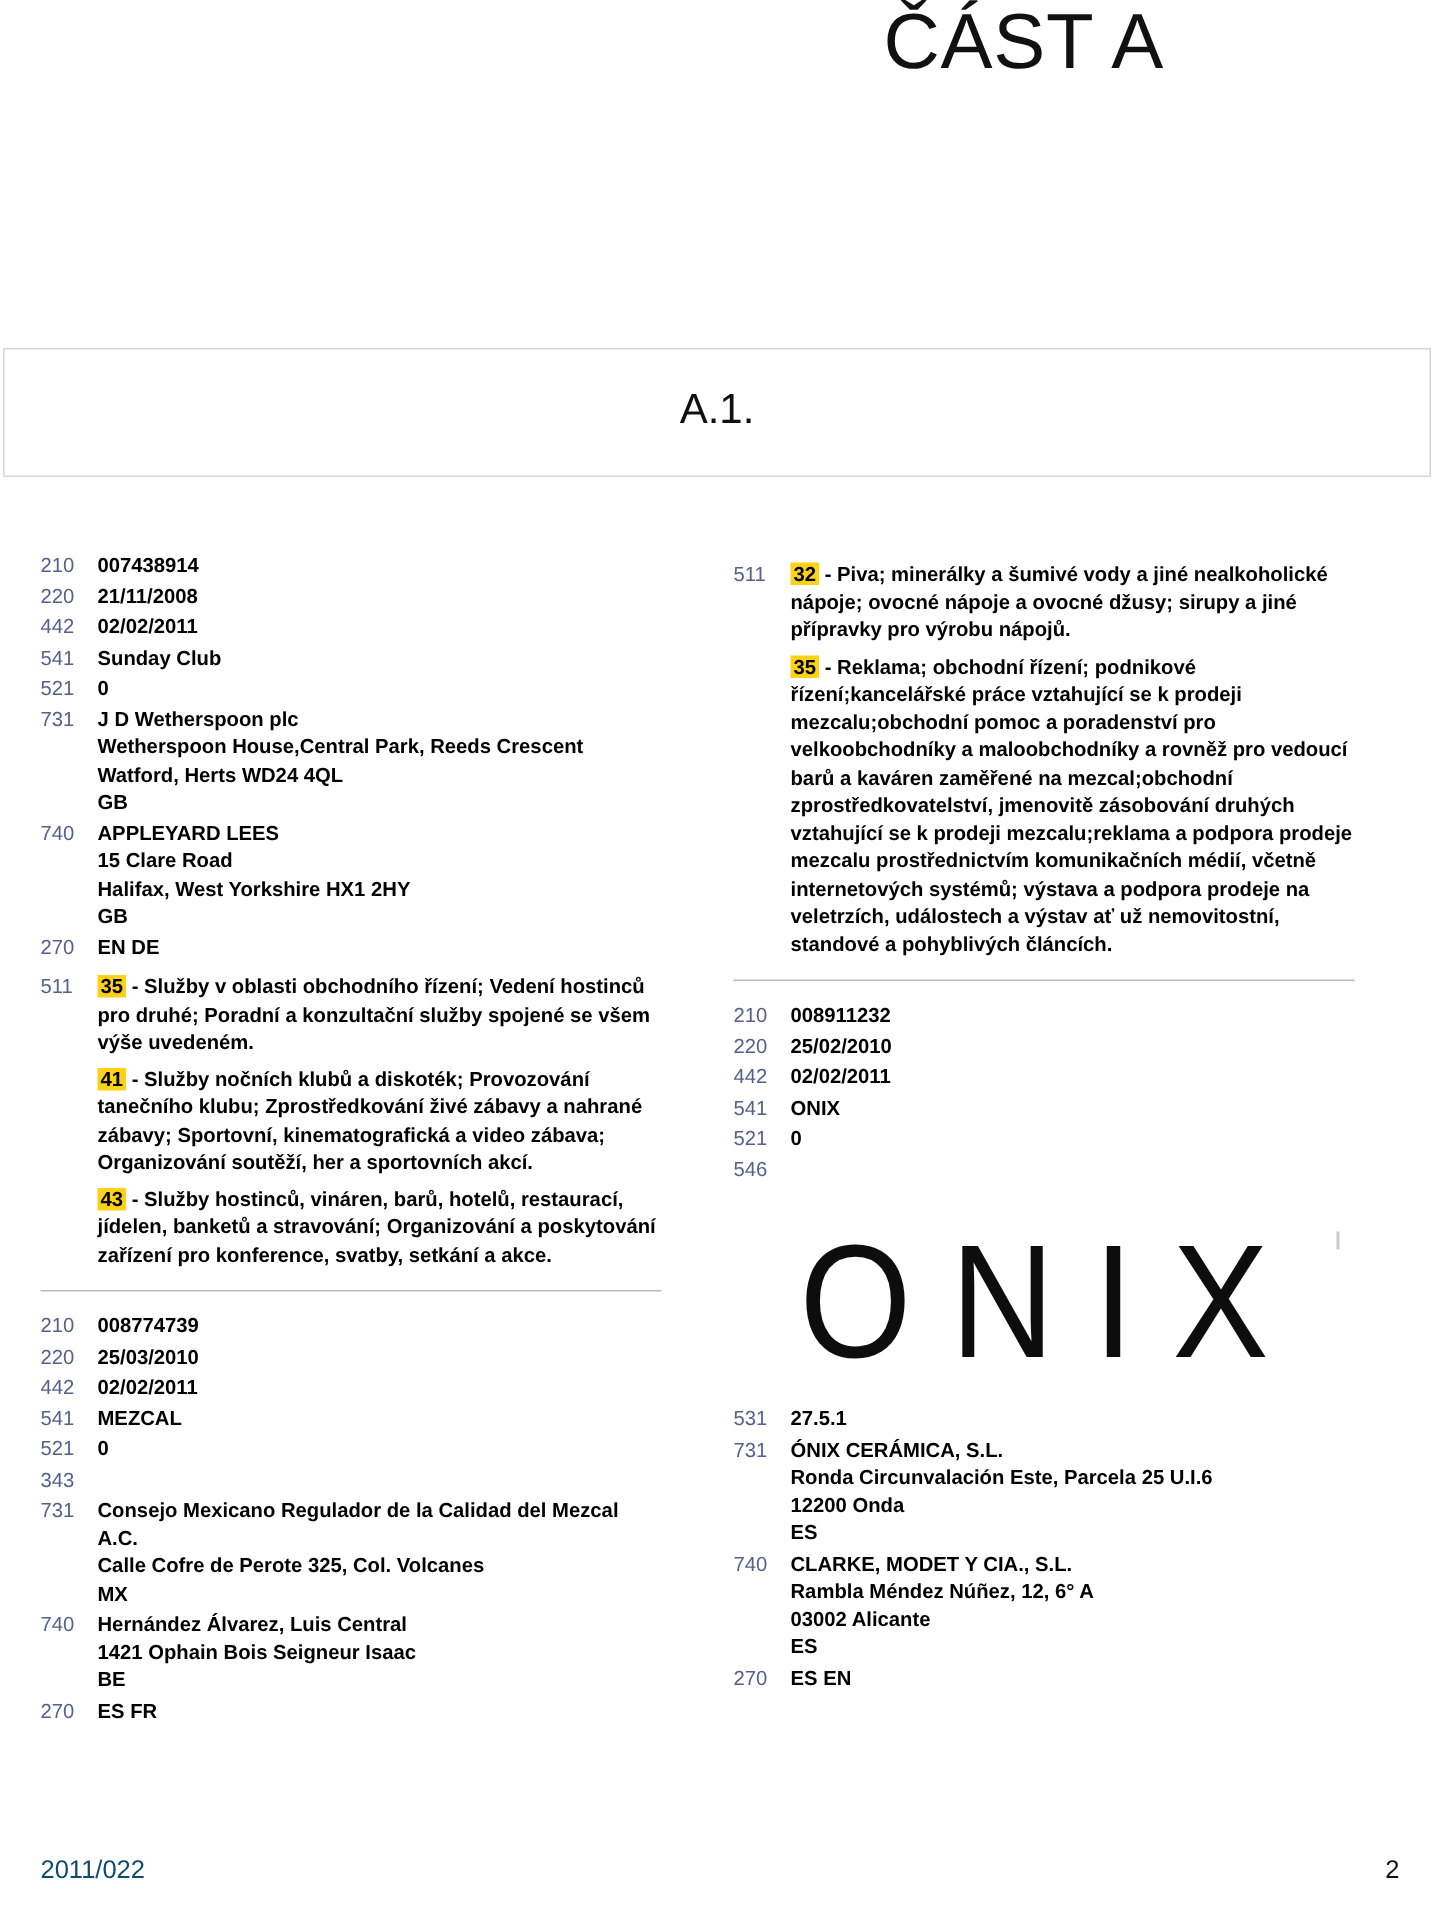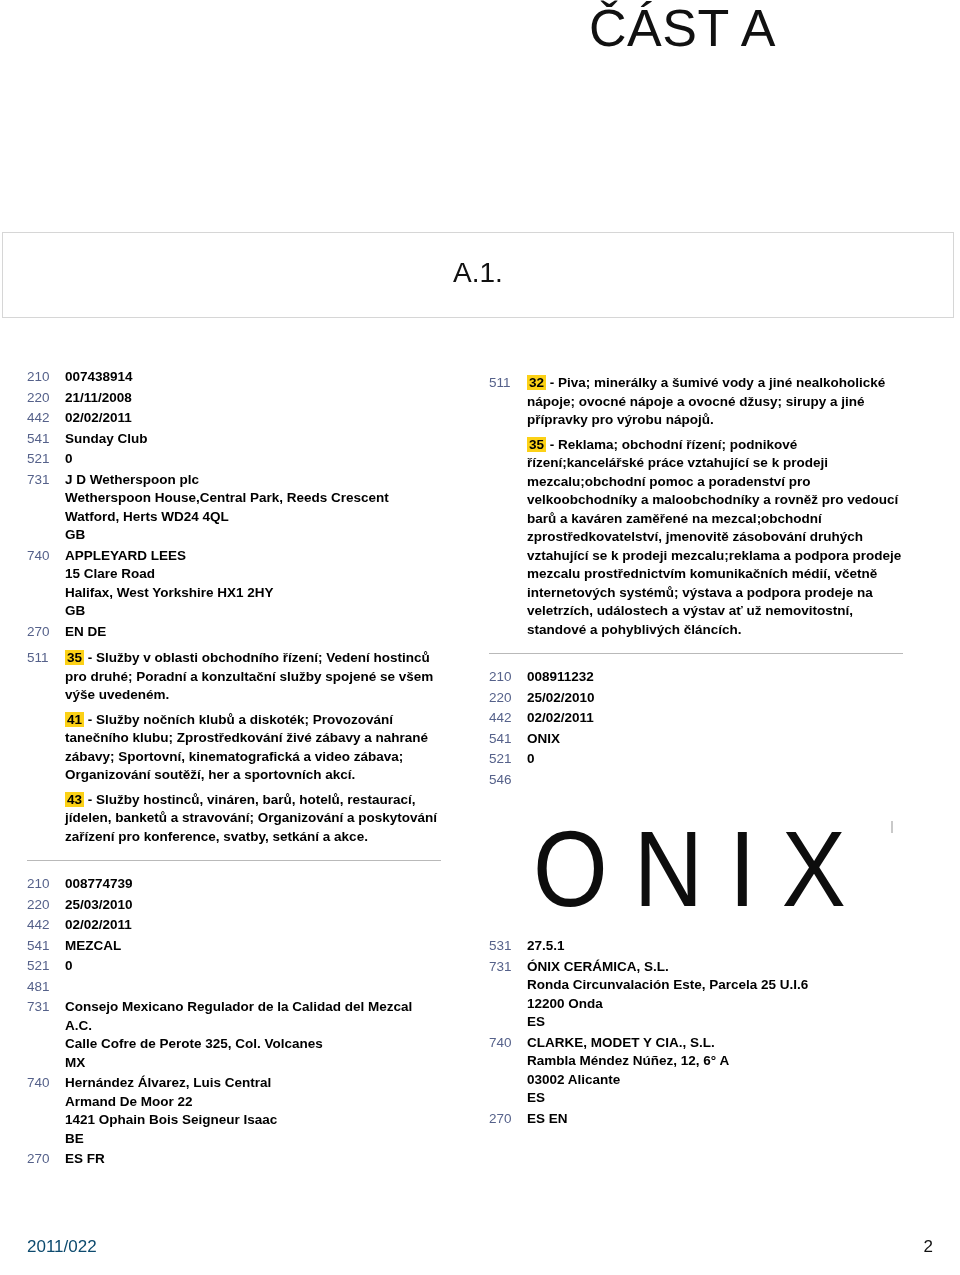--- a/index.html
+++ b/index.html
@@ -262,39 +262,38 @@
             <span class="line">MEZCAL</span>
           </div>
         </div>
         <div class="field">
           <div class="field-code">521</div>
           <div class="field-value">
             <span class="line">0</span>
           </div>
         </div>
         <div class="field">
-          <div class="field-code">481</div>
+          <div class="field-code">343</div>
           <div class="field-value">
             <span class="line"></span>
           </div>
         </div>
         <div class="field">
           <div class="field-code">731</div>
           <div class="field-value">
             <span class="line">Consejo Mexicano Regulador de la Calidad del Mezcal</span>
             <span class="line">A.C.</span>
             <span class="line">Calle Cofre de Perote 325, Col. Volcanes</span>
             <span class="line">MX</span>
           </div>
         </div>
         <div class="field">
           <div class="field-code">740</div>
           <div class="field-value">
             <span class="line">Hernández Álvarez, Luis Central</span>
-            <span class="line">Armand De Moor 22</span>
             <span class="line">1421 Ophain Bois Seigneur Isaac</span>
             <span class="line">BE</span>
           </div>
         </div>
         <div class="field">
           <div class="field-code">270</div>
           <div class="field-value">
             <span class="line">ES FR</span>
           </div>
         </div>

